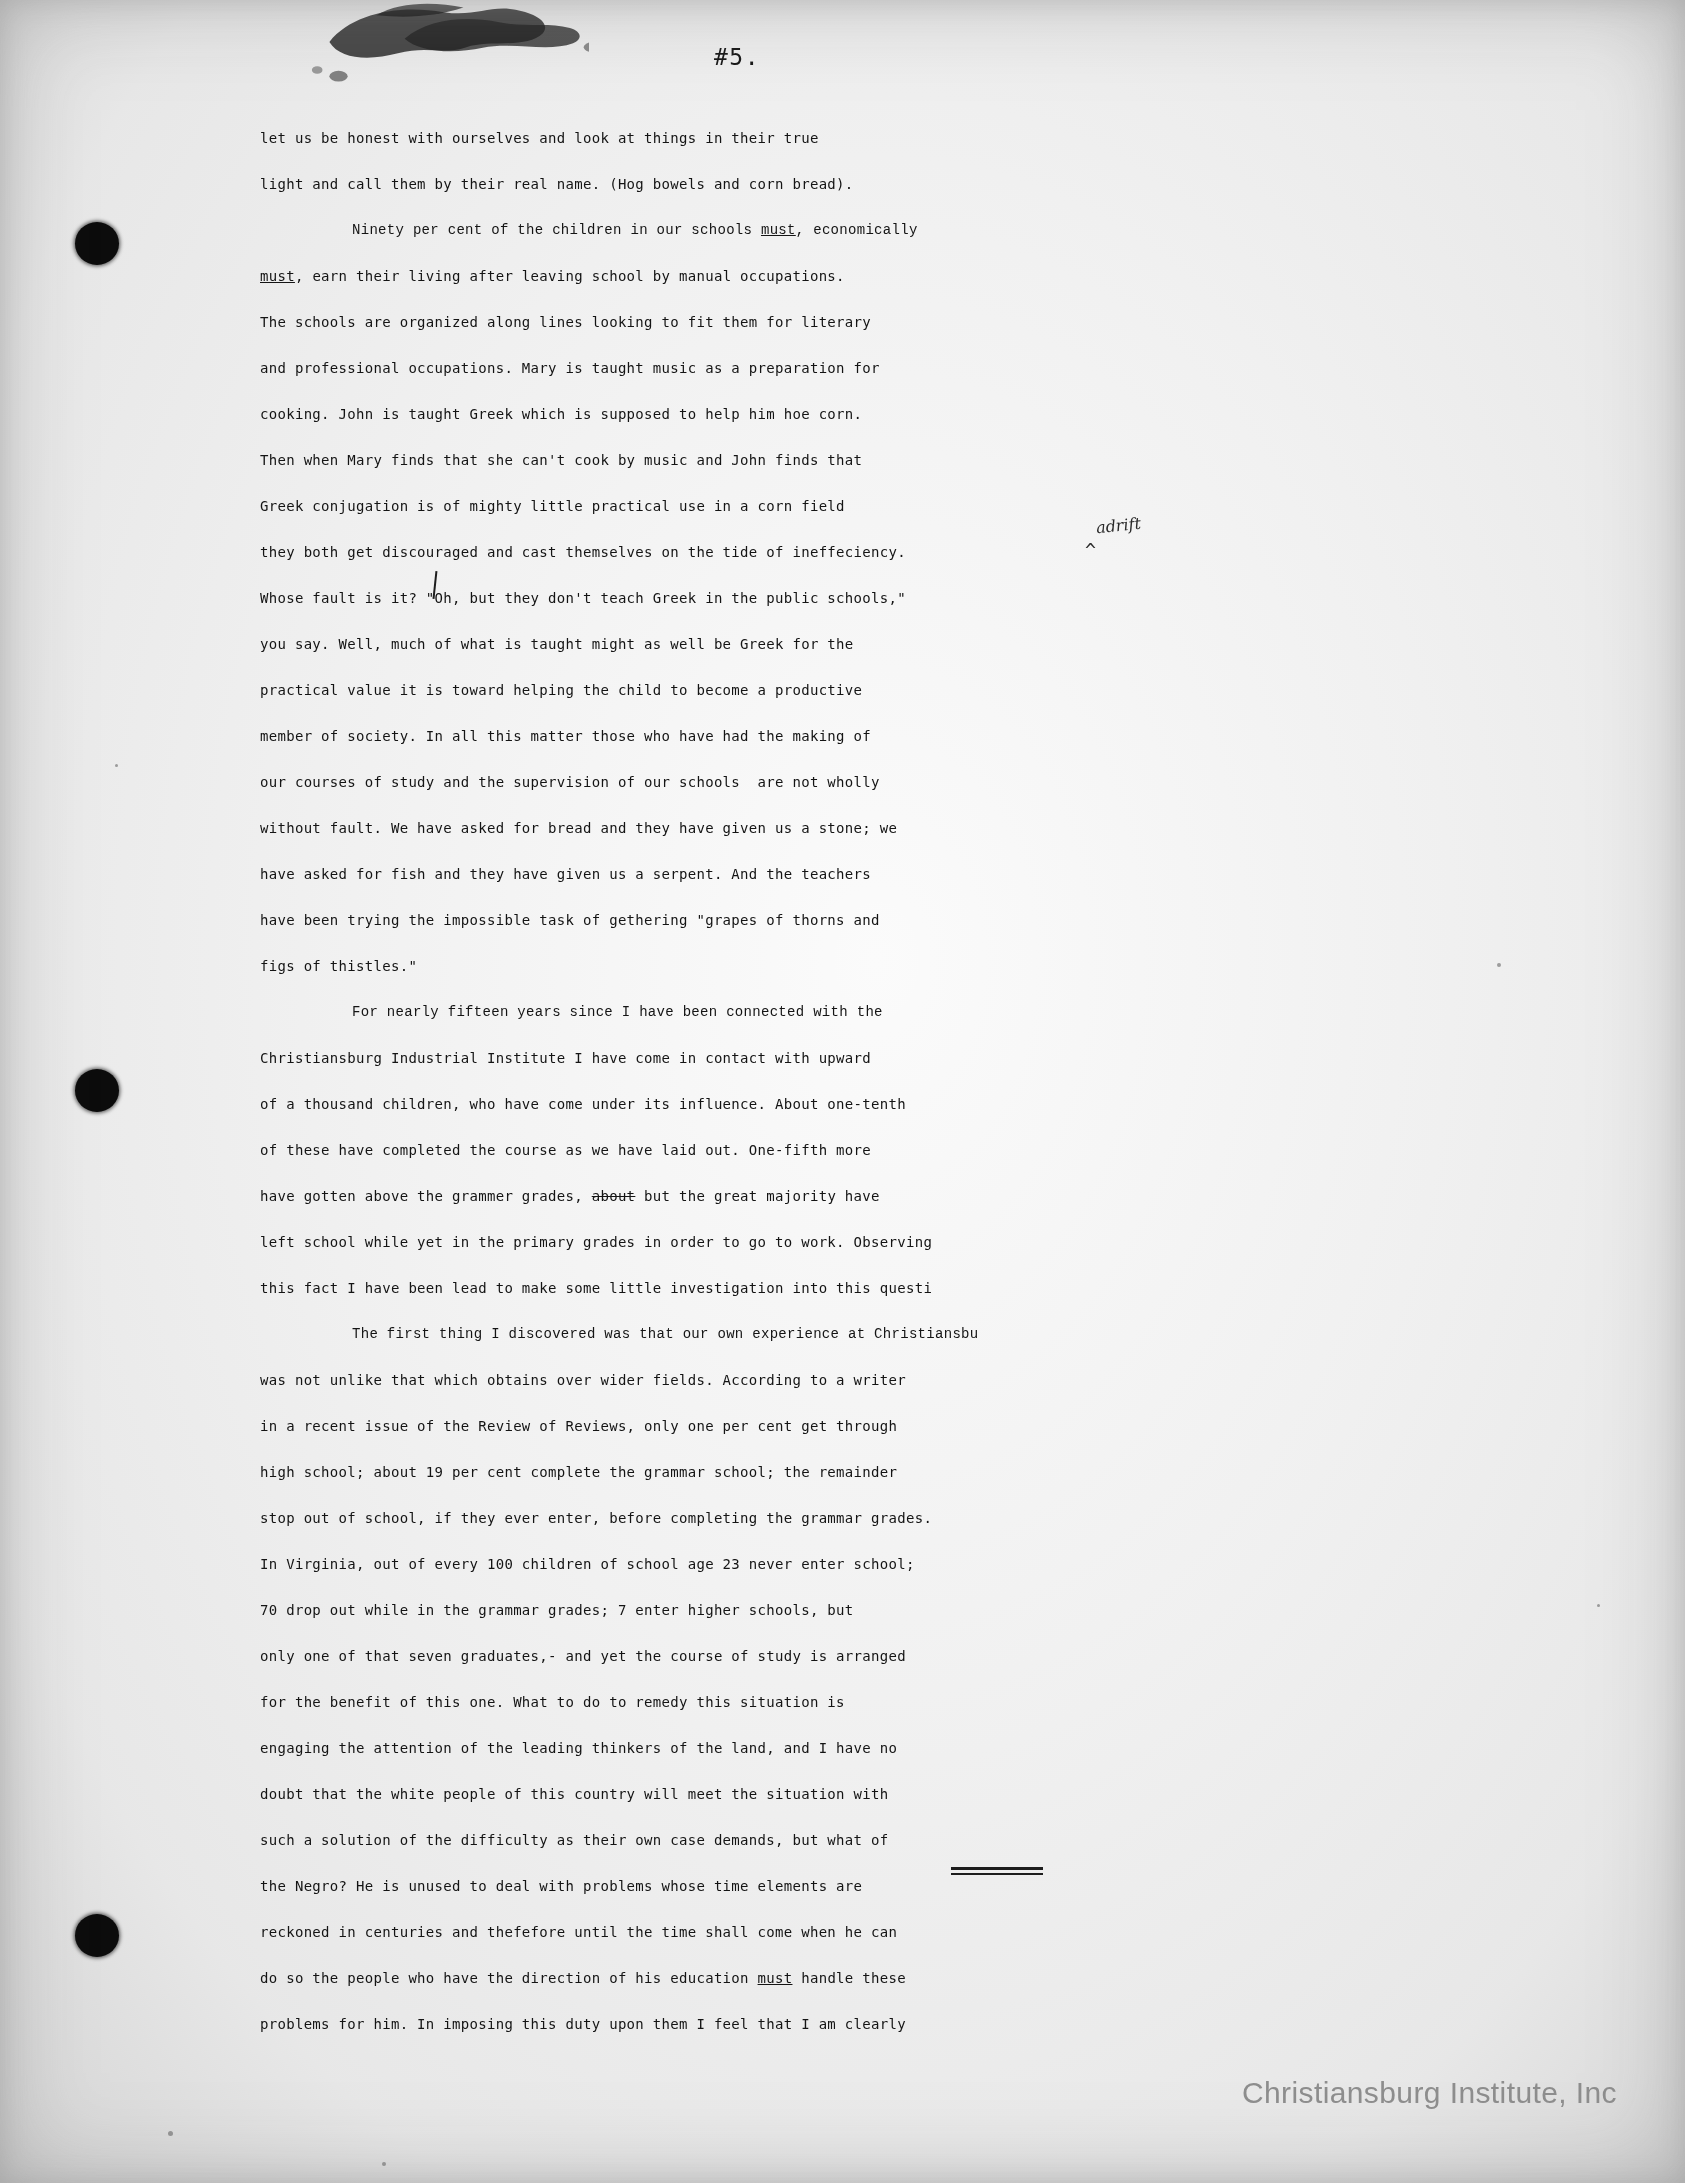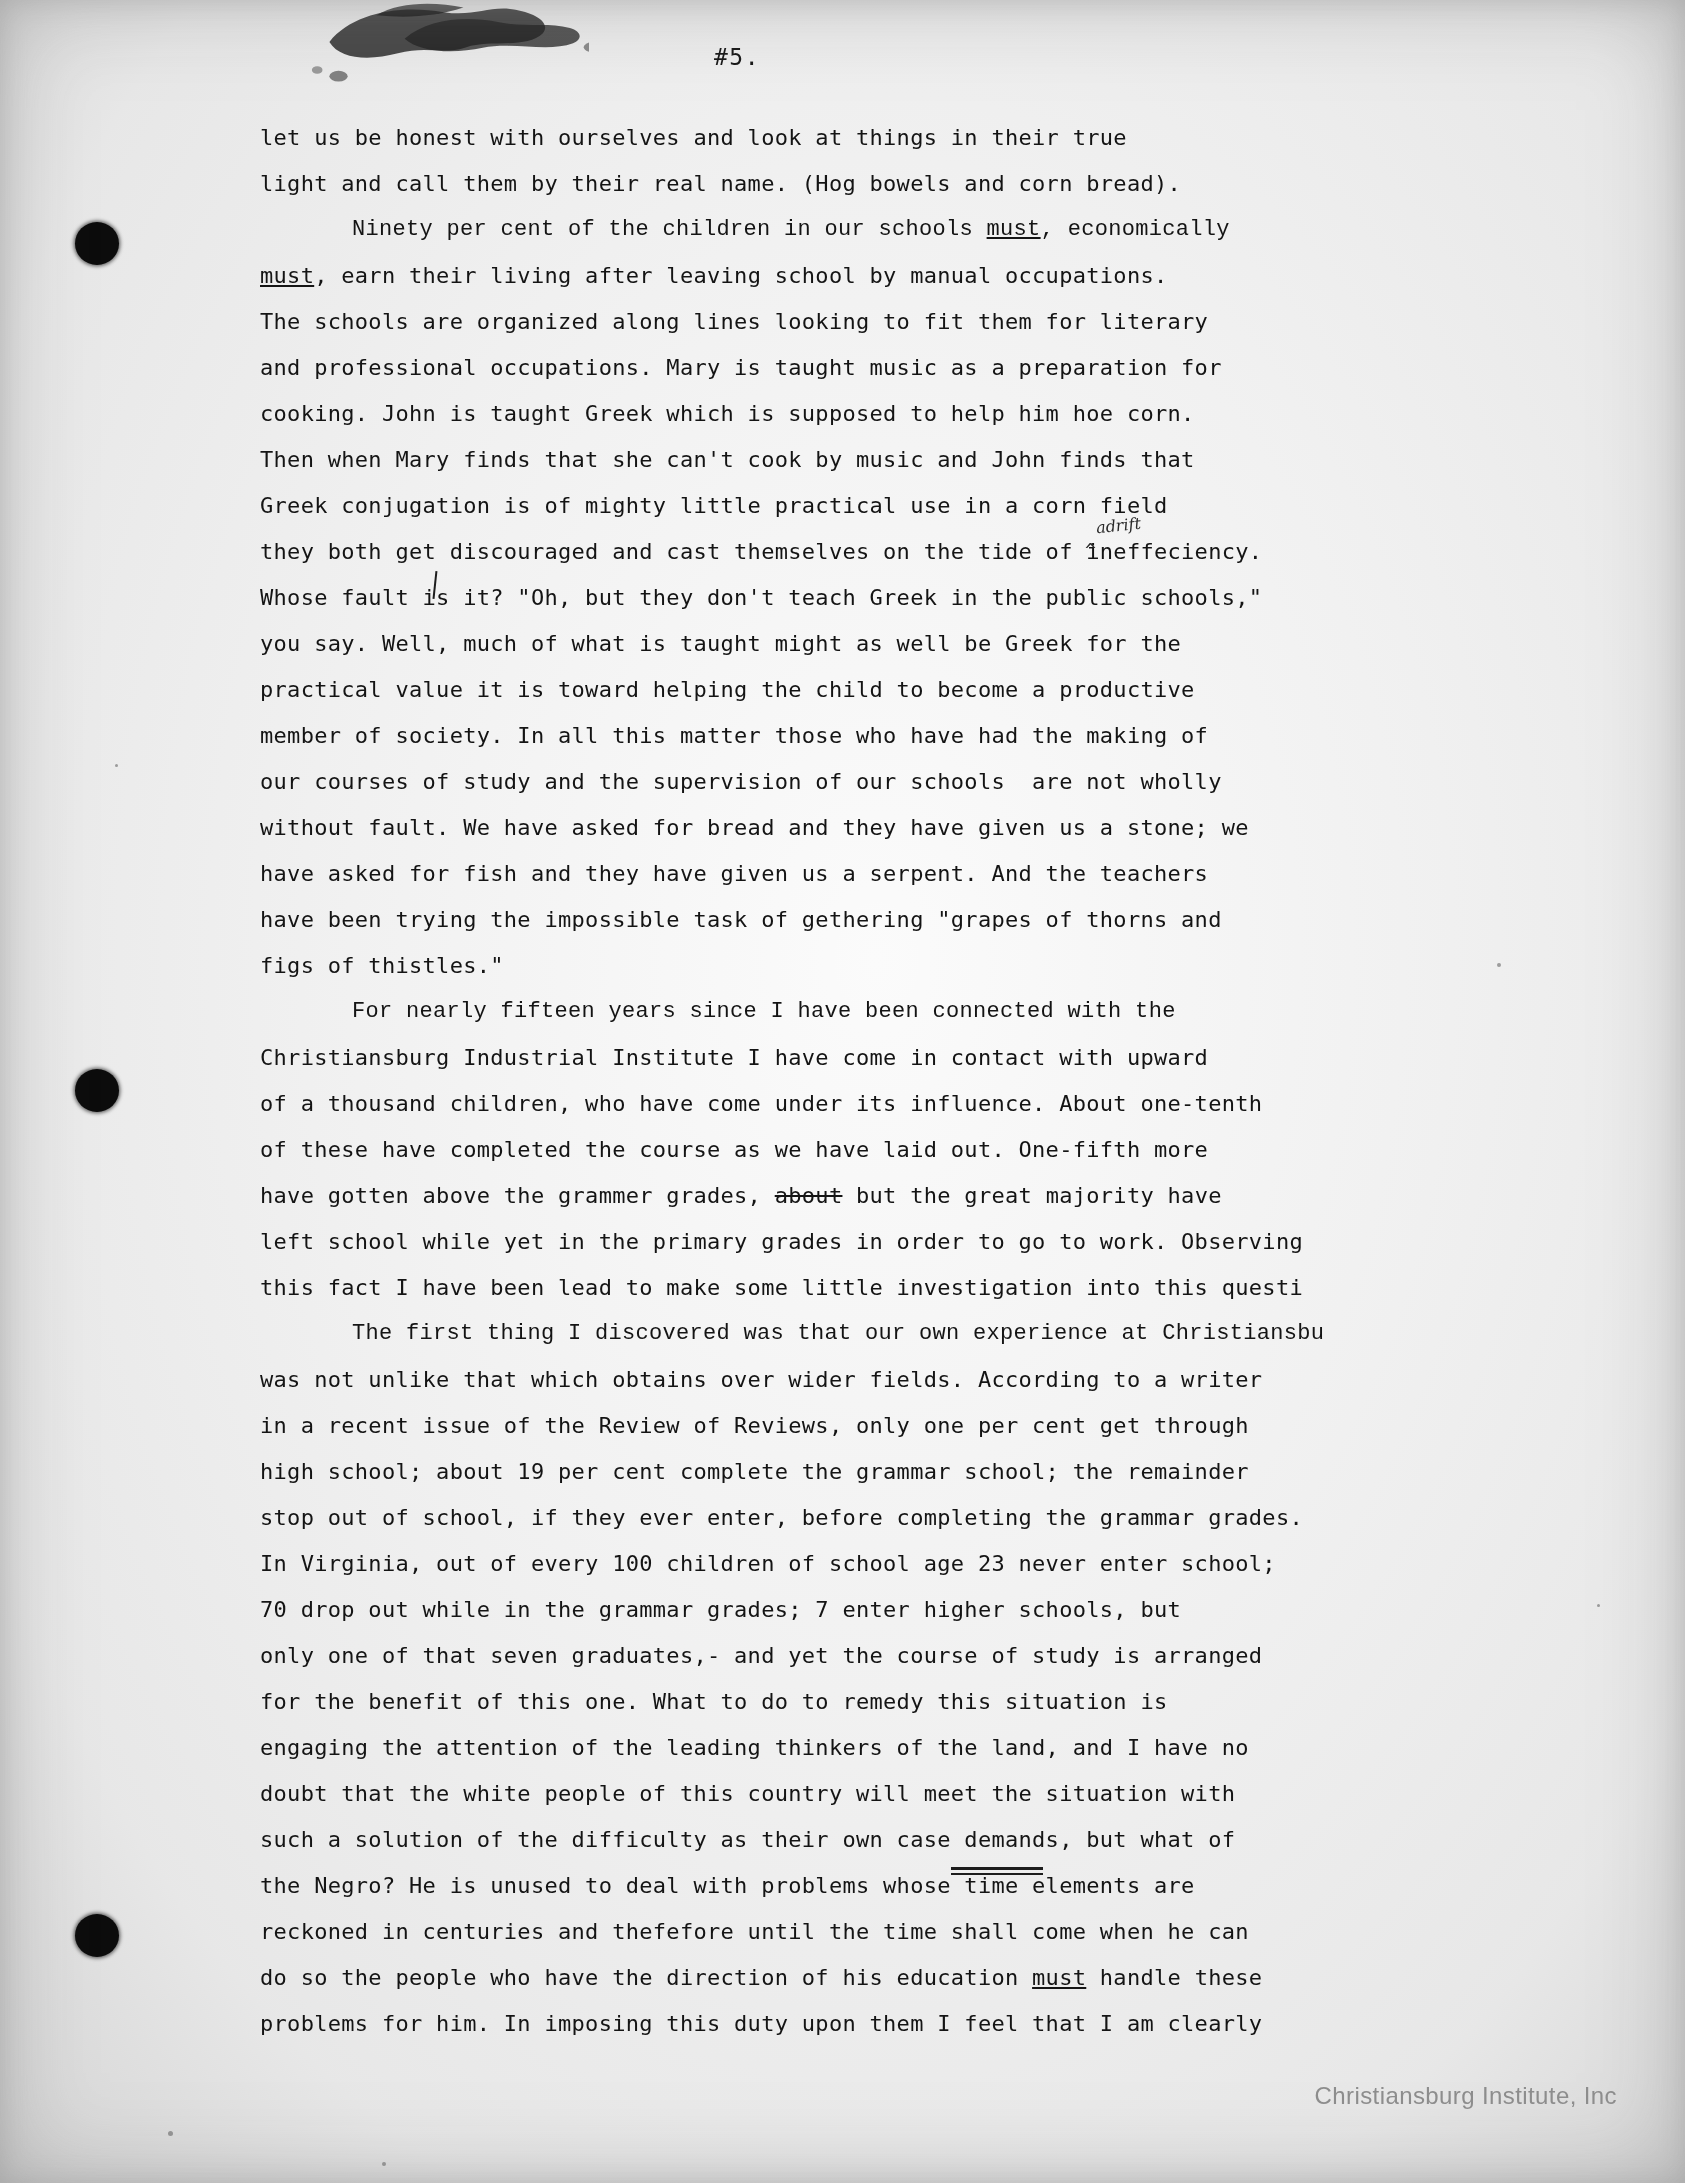--- a/index.html
+++ b/index.html
@@ -60,21 +60,21 @@
     font-size: 23px;
     letter-spacing: 1.5px;
     color: #171717;
   }
 
   .body-text {
     position: absolute;
     left: 260px;
     top: 115px;
     width: 1352px;
-    font-size: 22px;
+    font-size: 14px;
     line-height: 46px;
     color: #141414;
     letter-spacing: 0.3px;
     white-space: pre-wrap;
   }
   .line {
     white-space: pre;
     position: relative;
     height: 46px;
   }
@@ -100,21 +100,21 @@
     position: absolute;
     background: #1d1d1d;
     pointer-events: none;
   }
 
   .watermark {
     position: absolute;
     right: 69px;
     bottom: 73px;
     font-family: "Liberation Sans", sans-serif;
-    font-size: 24px;
+    font-size: 30px;
     color: #8e8e8e;
     letter-spacing: 0.4px;
   }
 </style>
 </head>
 <body>
 
 <div class="page">
 
   <div class="paper-tone"></div>

